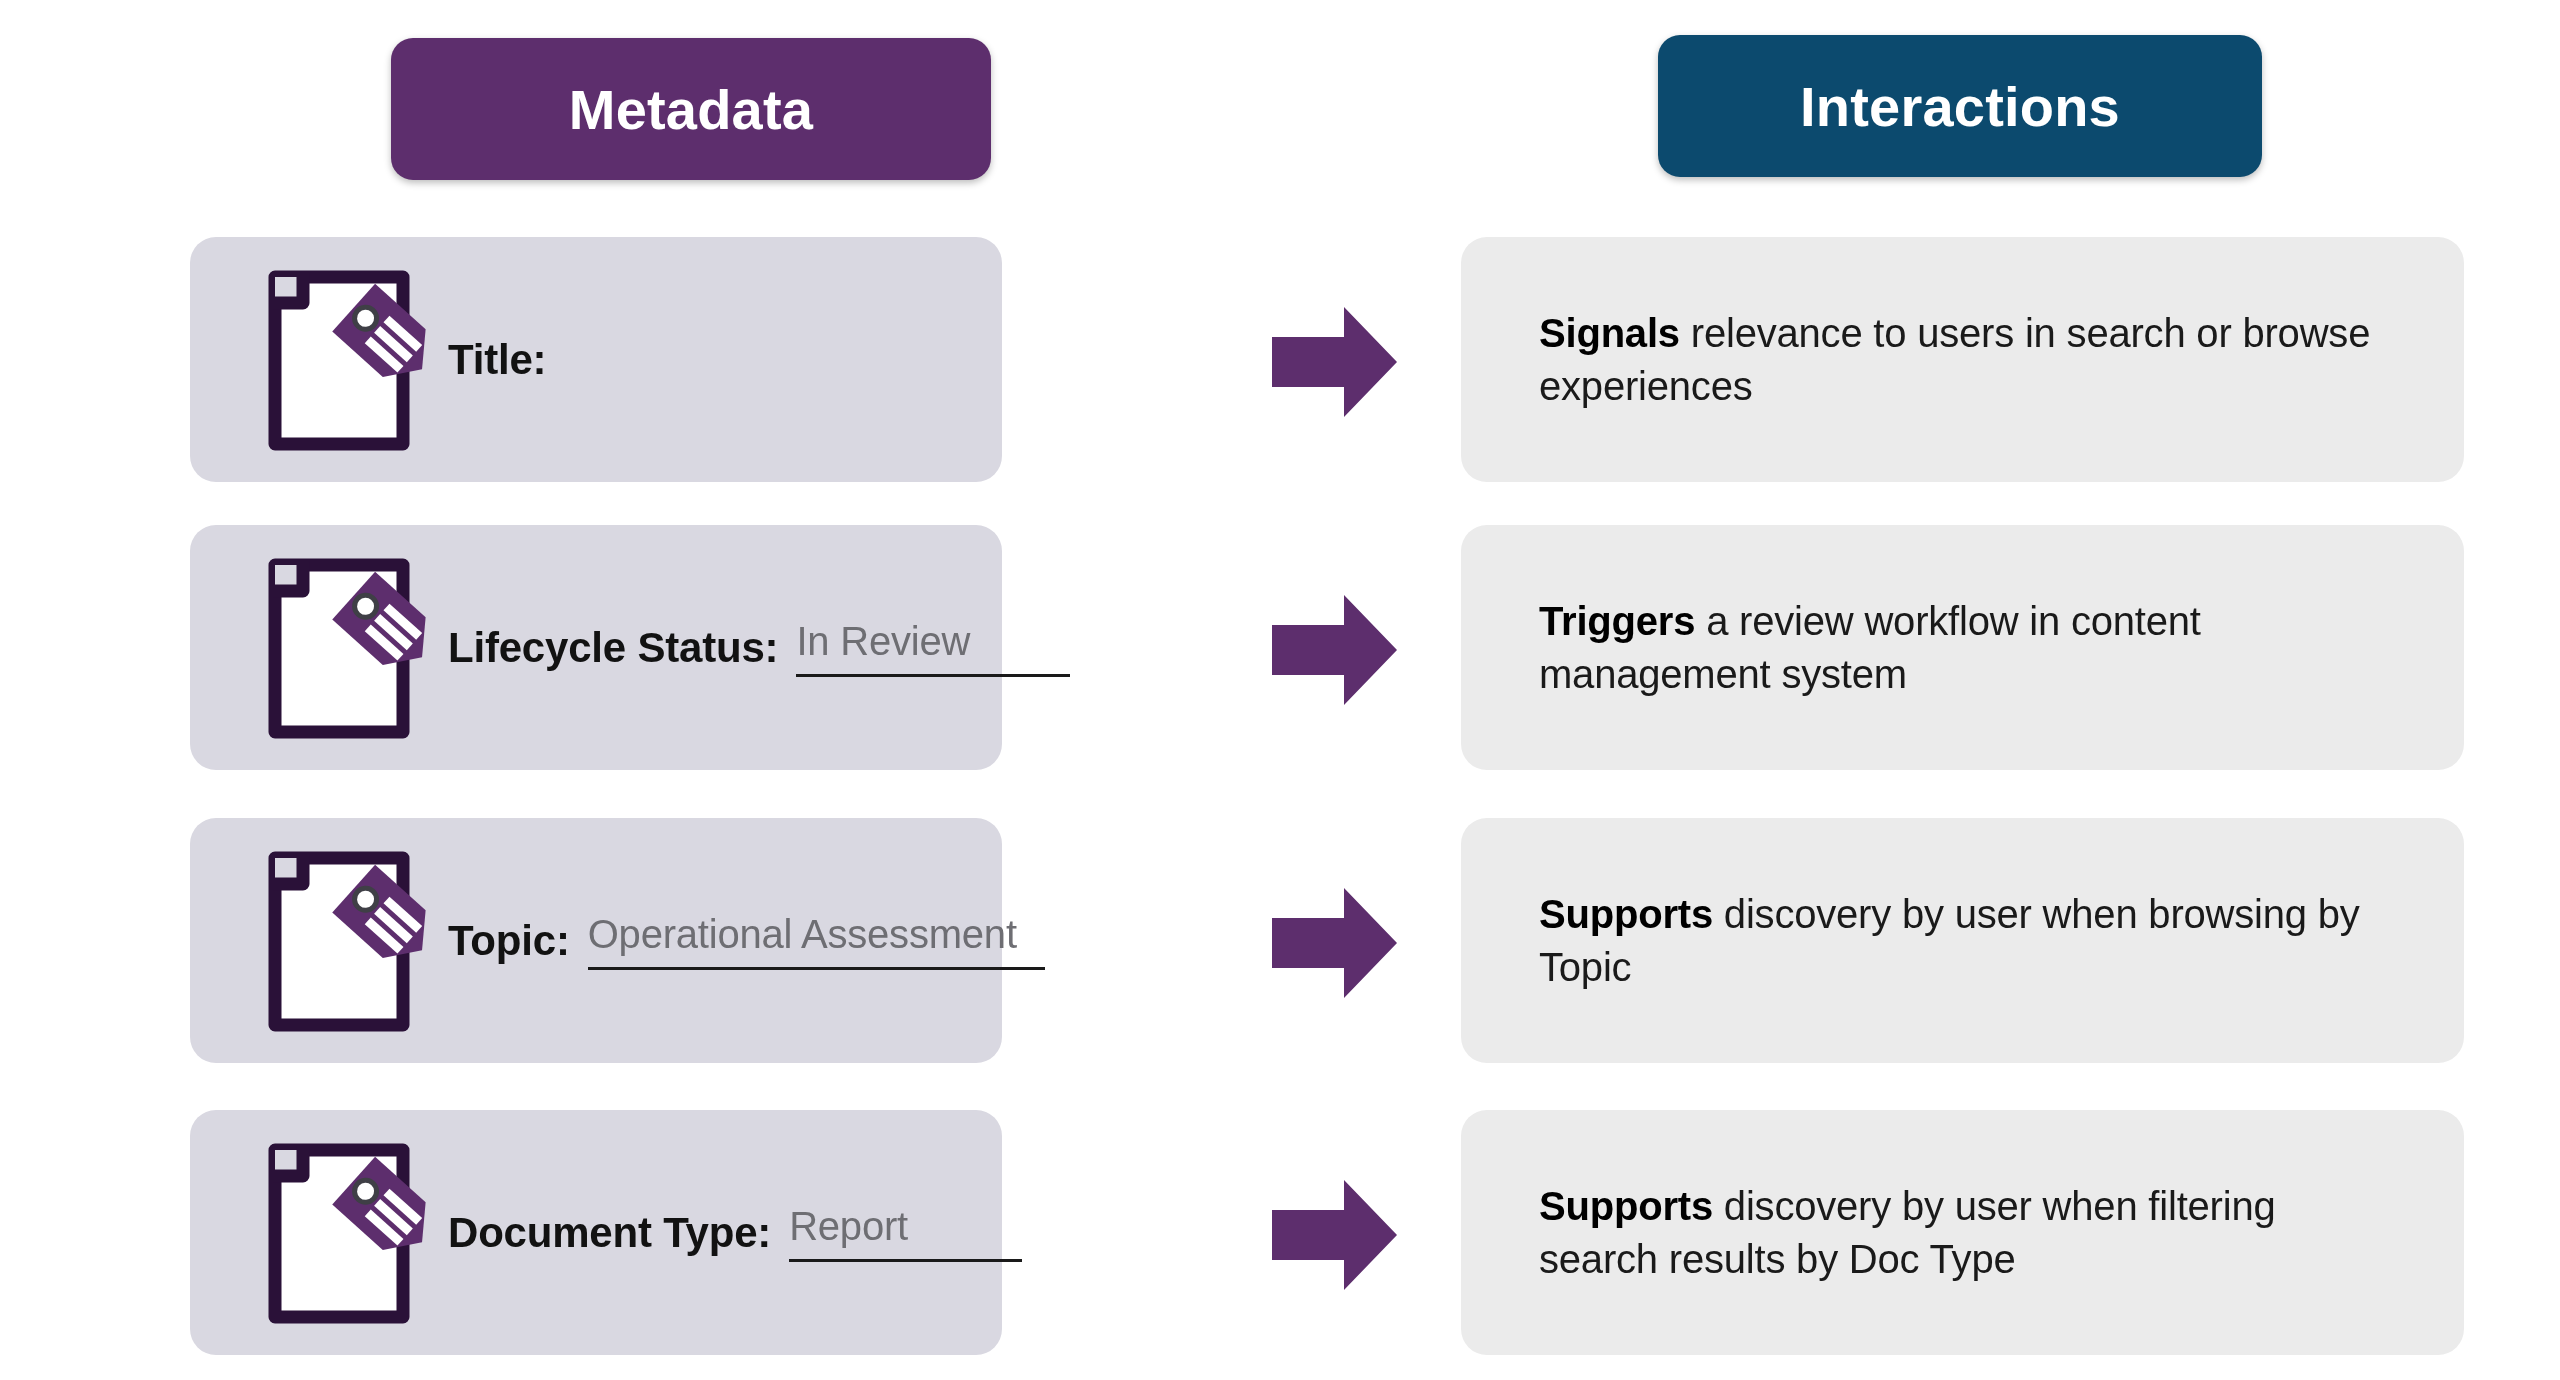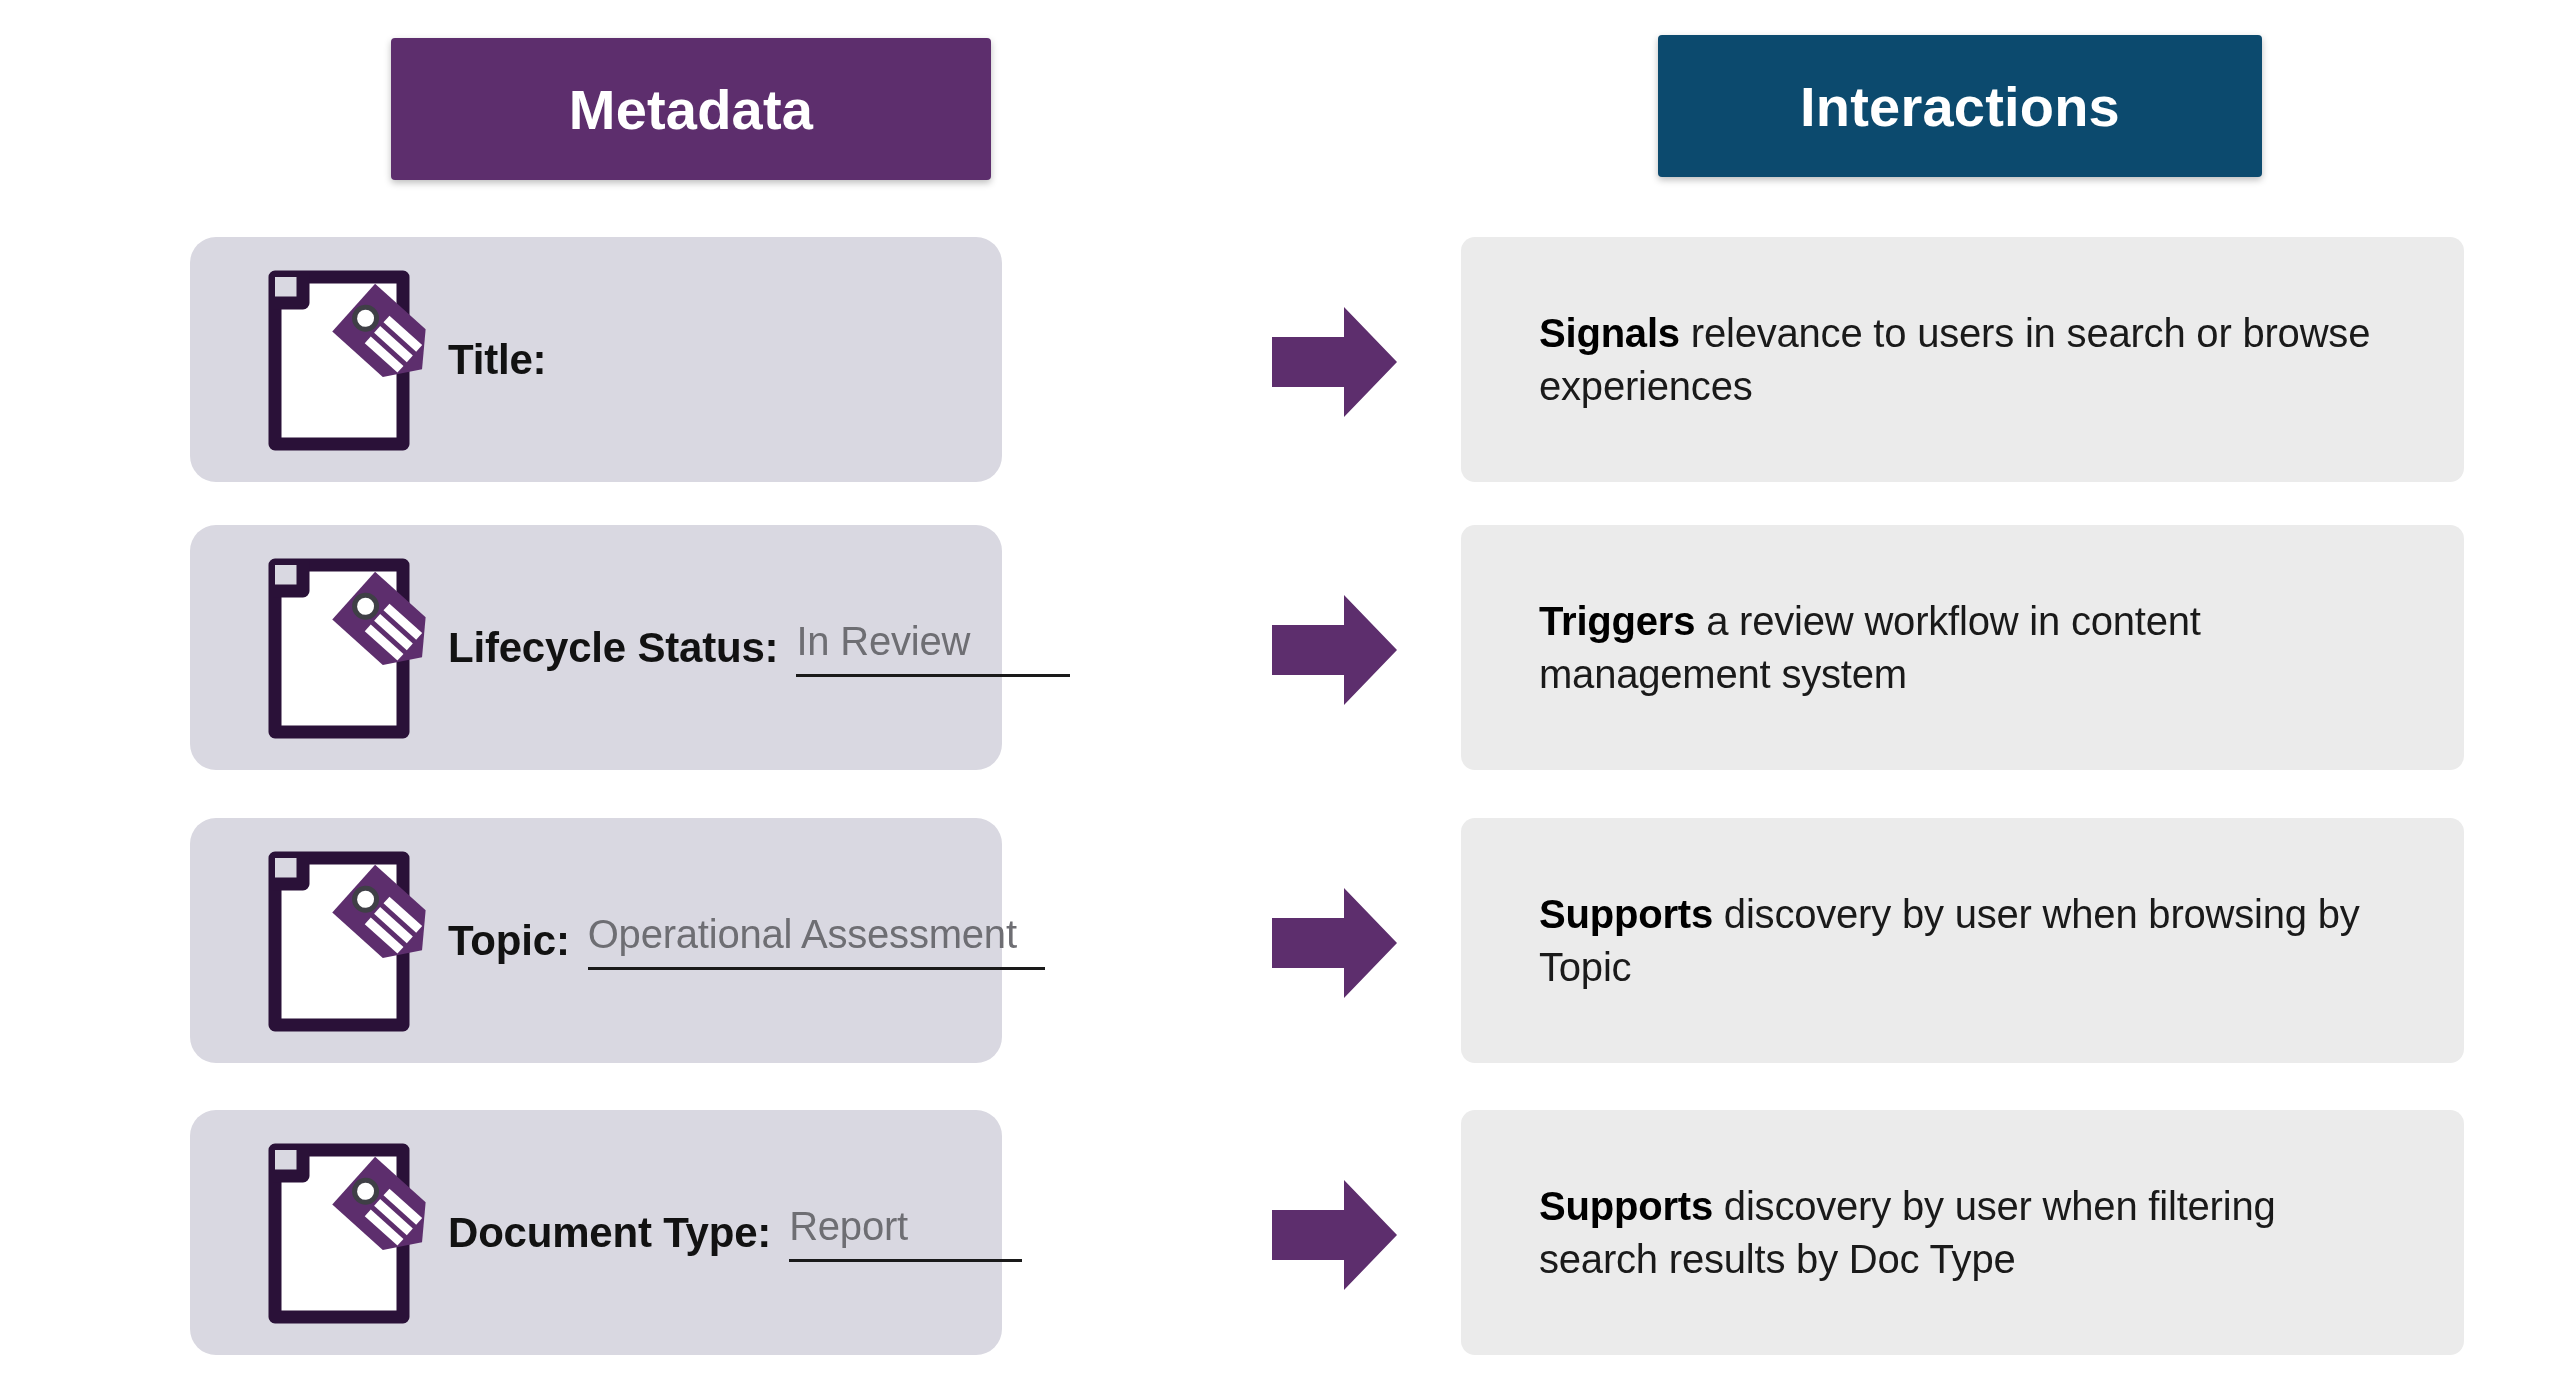--- a/index.html
+++ b/index.html
@@ -16,21 +16,21 @@
     position: relative;
     width: 2560px;
     height: 1380px;
     background: #ffffff;
   }
 
   
   .col-header {
     position: absolute;
     height: 142px;
-    border-radius: 4px;
+    border-radius: 22px;
     display: flex;
     align-items: center;
     justify-content: center;
     color: #ffffff;
     font-size: 56px;
     font-weight: bold;
     letter-spacing: 0.2px;
     box-shadow: 0 3px 7px rgba(0,0,0,0.26);
   }
   .header-metadata {
@@ -122,21 +122,21 @@
   .arrow svg { display: block; width: 125px; height: 110px; }
 
   
   .act-card {
     position: absolute;
     left: 1461px;
     top: 0;
     width: 1003px;
     height: 245px;
     background: #EBEBEB;
-    border-radius: 14px;
+    border-radius: 26px;
     display: flex;
     align-items: center;
     padding: 0 60px 0 78px;
   }
   .act-text {
     font-size: 40px;
     line-height: 1.32;
     color: #1a1a1a;
     letter-spacing: -0.2px;
   }

